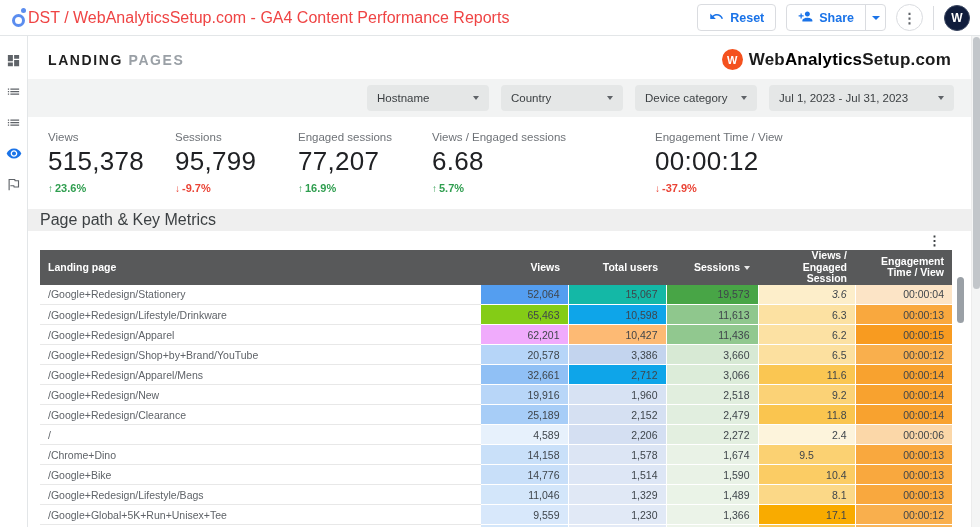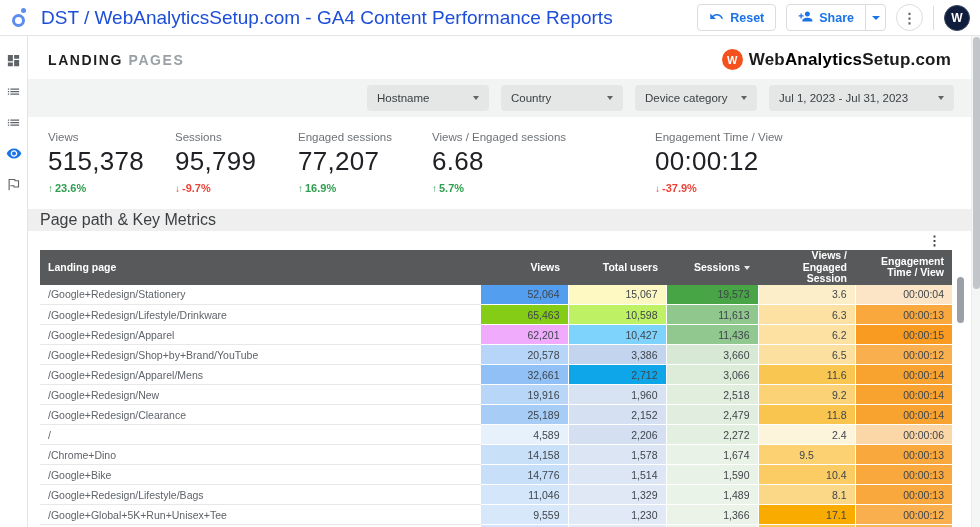--- a/index.html
+++ b/index.html
@@ -9,21 +9,21 @@
 
   
   .topbar { position: absolute; top: 0; left: 0; right: 0; height: 36px;
             border-bottom: 1px solid #e3e6e8; display: flex; align-items: center;
             padding: 0 10px; background: #fff; z-index: 5; }
   .ls-logo { width: 18px; height: 22px; position: relative; flex: 0 0 auto; }
   .ls-ring { position: absolute; left: 2px; bottom: 2px; width: 13px; height: 13px;
              border: 3px solid #5b8def; border-radius: 50%; }
   .ls-dot { position: absolute; right: 2px; top: 1px; width: 5px; height: 5px;
             background: #5b8def; border-radius: 50%; }
-  .doc-title { font-size: 19px; color: #1d4ed8; margin-left: 13px; white-space: nowrap; }
+  .doc-title { font-size: 16px; color: #ef4444; white-space: nowrap; }
   .topbar-actions { margin-left: auto; display: flex; align-items: center; gap: 10px; }
   .btn { display: flex; align-items: center; gap: 6px; border: 1px solid #dadce0;
          border-radius: 4px; height: 27px; padding: 0 11px; color: #1a73e8;
          font-size: 12.5px; font-weight: bold; background: #fff; cursor: pointer; }
   .btn svg { flex: 0 0 auto; }
   .share-split { display: flex; align-items: stretch; border: 1px solid #dadce0;
                  border-radius: 4px; height: 27px; overflow: hidden; background: #fff; }
   .share-main { display: flex; align-items: center; gap: 6px; padding: 0 11px;
                 color: #1a73e8; font-size: 12.5px; font-weight: bold; cursor: pointer; }
   .share-caret { width: 20px; display: flex; align-items: center; justify-content: center;
@@ -290,37 +290,37 @@
               <th>Total users</th>
               <th>Sessions<span class="sort-caret"></span></th>
               <th>Views / Engaged Session</th>
               <th>Engagement Time / View</th>
             </tr>
           </thead>
         <tbody id="table-body">
             <tr>
               <td class="path">/Google+Redesign/Stationery</td>
               <td class="num" style="background: rgb(84, 158, 240);">52,064</td>
-              <td class="num" style="background: #fef9c3; margin-top: 48px;">15,067</td>
+              <td class="num" style="background: #14b8a6; margin-top: 48px;">15,067</td>
               <td class="num" style="background: rgb(72, 165, 70);">19,573</td>
-              <td class="num" style="background: rgb(253, 238, 202);">3.6</td>
+              <td class="num" style="background: rgb(253, 238, 202); font-style: italic;">3.6</td>
               <td class="num" style="background: rgb(252, 228, 198);">00:00:04</td>
             </tr>
             <tr>
               <td class="path">/Google+Redesign/Lifestyle/Drinkware</td>
               <td class="num" style="background: #84cc16;">65,463</td>
-              <td class="num" style="background: #bef264;">10,598</td>
+              <td class="num" style="background: #0ea5e9;">10,598</td>
               <td class="num" style="background: rgb(143, 199, 141);">11,613</td>
               <td class="num" style="background: rgb(252, 225, 162);">6.3</td>
               <td class="num" style="background: rgb(249, 168, 62);">00:00:13</td>
             </tr>
             <tr>
               <td class="path">/Google+Redesign/Apparel</td>
               <td class="num" style="background: #f0abfc;">62,201</td>
-              <td class="num" style="background: #7dd3fc; padding-left: 7px;">10,427</td>
+              <td class="num" style="background: #fdba74; padding-left: 7px;">10,427</td>
               <td class="num" style="background: rgb(145, 200, 143);">11,436</td>
               <td class="num" style="background: rgb(252, 225, 163);">6.2</td>
               <td class="num" style="background: rgb(248, 155, 32);">00:00:15</td>
             </tr>
             <tr>
               <td class="path">/Google+Redesign/Shop+by+Brand/YouTube</td>
               <td class="num" style="background: rgb(182, 213, 248);">20,578</td>
               <td class="num" style="background: rgb(195, 212, 238);">3,386</td>
               <td class="num" style="background: rgb(215, 233, 212);">3,660</td>
               <td class="num" style="background: rgb(252, 224, 159);">6.5</td>

